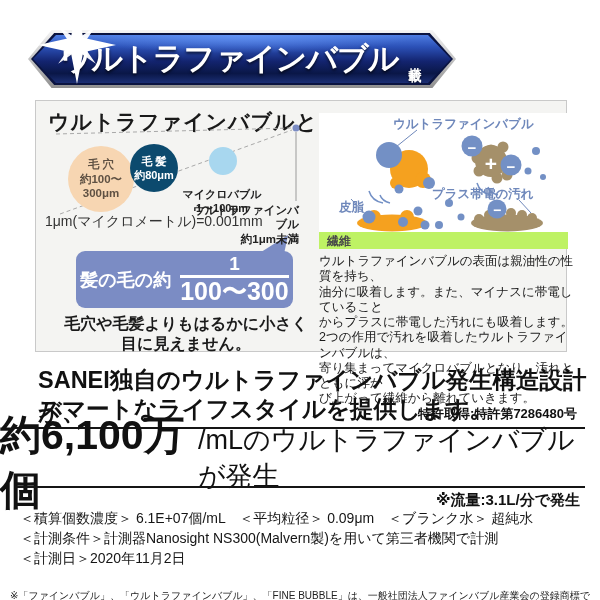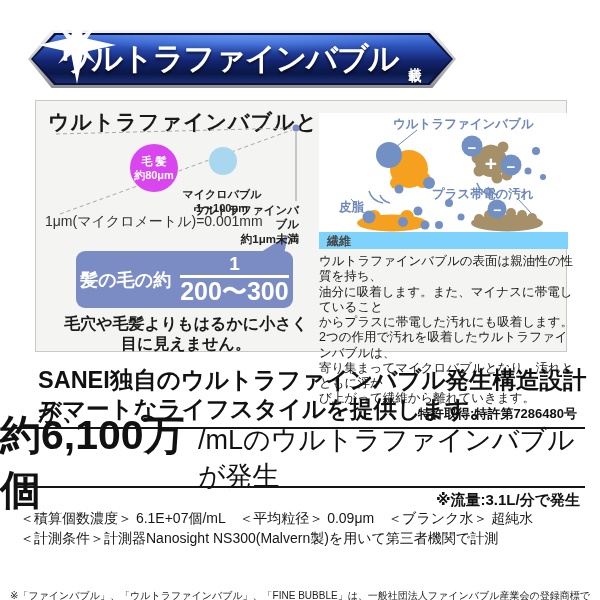--- a/index.html
+++ b/index.html
@@ -37,21 +37,21 @@
   
   .infobox { position:absolute; left:35px; top:100px; width:532px; height:252px;
     background:#f4f4f2; border:1px solid #c9c9c9; }
   .intro-heading { position:absolute; left:12px; top:7px; font-size:21px;
     font-weight:bold; letter-spacing:1px; color:#1a1a1a; }
   .intro-overlay { position:absolute; left:0; top:0; width:300px; height:250px; }
   .circle { position:absolute; border-radius:50%; display:flex; align-items:center;
     justify-content:center; text-align:center; white-space:pre-line; }
   .pore { left:32px; top:45px; width:66px; height:66px; background:#f7d6b2;
     color:#5f5143; font-size:11.5px; font-weight:bold; line-height:1.25; }
-  .hair { left:94px; top:43px; width:48px; height:48px; background:#d946ef;
+  .hair { left:94px; top:43px; width:48px; height:48px; background:#0c4a6e;
     color:#fff; font-size:11px; font-weight:bold; line-height:1.3; }
   .micro { left:173px; top:46px; width:28px; height:28px; background:#a8d7ef; }
   .micro-label { position:absolute; left:145px; top:86px; width:82px; text-align:center;
     font-size:11px; font-weight:bold; white-space:pre-line; line-height:1.3; color:#222; }
   .ufb-label { position:absolute; left:148px; top:102px; width:115px; text-align:right;
     font-size:11.5px; font-weight:bold; white-space:pre-line; line-height:1.25; color:#222; }
   .scale-note { position:absolute; left:9px; top:112px; font-size:14px; color:#333; }
   .frac-box { position:absolute; left:40px; top:150px; width:217px; height:57px;
     background:#7b8cc4; border-radius:9px; display:flex; align-items:center;
     justify-content:center; gap:9px; color:#fff; }
@@ -66,21 +66,21 @@
   
   .diagram { position:absolute; left:283px; top:12px; width:249px; height:136px;
     background:#fff; overflow:hidden; }
   .diagram-svg { position:absolute; left:0; top:0; width:249px; height:136px; }
   .dg-label { position:absolute; font-size:12.5px; font-weight:600; color:#6f88bb;
     white-space:nowrap; }
   .dg-ufb { left:74px; top:3px; }
   .dg-sebum { left:20px; top:86px; }
   .dg-dirt { left:113px; top:73px; }
   .fiber-bar { position:absolute; left:0; bottom:0; width:249px; height:17px;
-    background:#7dd3fc; }
+    background:#bef264; }
   .fiber-bar span { position:absolute; left:8px; top:1px; font-size:12px;
     font-weight:bold; color:#4a4a4a; }
   .mech-text { position:absolute; left:283px; top:153px; width:256px;
     font-size:12.5px; line-height:1.22; white-space:pre-line; color:#1a1a1a; }
 
   
   .claim1 { position:absolute; left:38px; top:364px; font-size:23.5px; font-weight:800; }
   .claim2 { position:absolute; left:38px; top:393px; font-size:23.5px; font-weight:800; }
   .patent { position:absolute; right:23px; top:405px; font-size:13px; font-weight:bold; }
   .rule { position:absolute; left:15px; width:570px; height:2px; background:#151515; }
@@ -118,34 +118,37 @@
     <div class="intro-heading">ウルトラファインバブルとは?</div>
 
     <svg class="intro-overlay" viewBox="0 0 300 250">
       <line x1="20" y1="33" x2="256" y2="27" stroke="#a9a9a9" stroke-width="1" stroke-dasharray="4 3"></line>
       <line x1="24" y1="113" x2="256" y2="29" stroke="#a9a9a9" stroke-width="1" stroke-dasharray="4 3"></line>
       <line x1="260" y1="31" x2="260" y2="100" stroke="#9a9a9a" stroke-width="1"></line>
       <circle cx="260" cy="27" r="3.5" fill="#7b8cc4"></circle>
       <polygon points="252,134 222,153 248,153" fill="#7b8cc4"></polygon>
     </svg>
 
+    <div class="circle pore">毛 穴
+約100〜
+300μm</div>
     <div class="circle hair">毛 髪
 約80μm</div>
     <div class="circle micro"></div>
     <div class="micro-label">マイクロバブル
 1〜100μm</div>
     <div class="ufb-label">ウルトラファインバブル
 約1μm未満</div>
     <div class="scale-note">1μm(マイクロメートル)=0.001mm</div>
 
     <div class="frac-box">
       <span class="frac-prefix">髪の毛の約</span>
       <span class="fraction">
         <span class="frac-num">1</span>
-        <span class="frac-den">200〜300</span>
+        <span class="frac-den">100〜300</span>
       </span>
     </div>
     <div class="intro-caption">毛穴や毛髪よりもはるかに小さく
 目に見えません。</div>
 
     <div class="diagram">
       <svg class="diagram-svg" viewBox="0 0 249 136">
 
         <line x1="98" y1="17" x2="72" y2="38" stroke="#6f88bb" stroke-width="1"></line>
         <line x1="32" y1="86" x2="48" y2="103" stroke="#6f88bb" stroke-width="1"></line>
@@ -225,16 +228,17 @@
     <span class="count-big">約6,100万個</span>
     <span class="count-rest">/mLのウルトラファインバブルが発生</span>
   </div>
   <div class="rule rule2"></div>
 
   <div class="flow-note">※流量:3.1L/分で発生</div>
 
   <div class="specs">
     <div>＜積算個数濃度＞ 6.1E+07個/mL　＜平均粒径＞ 0.09μm　＜ブランク水＞ 超純水</div>
     <div>＜計測条件＞計測器Nanosight NS300(Malvern製)を用いて第三者機関で計測</div>
+    <div>＜計測日＞2020年11月2日</div>
   </div>
 
   <div class="footnote">※「ファインバブル」、「ウルトラファインバブル」、「FINE BUBBLE」は、一般社団法人ファインバブル産業会の登録商標です。</div>
 </div>
 
 </body></html>

